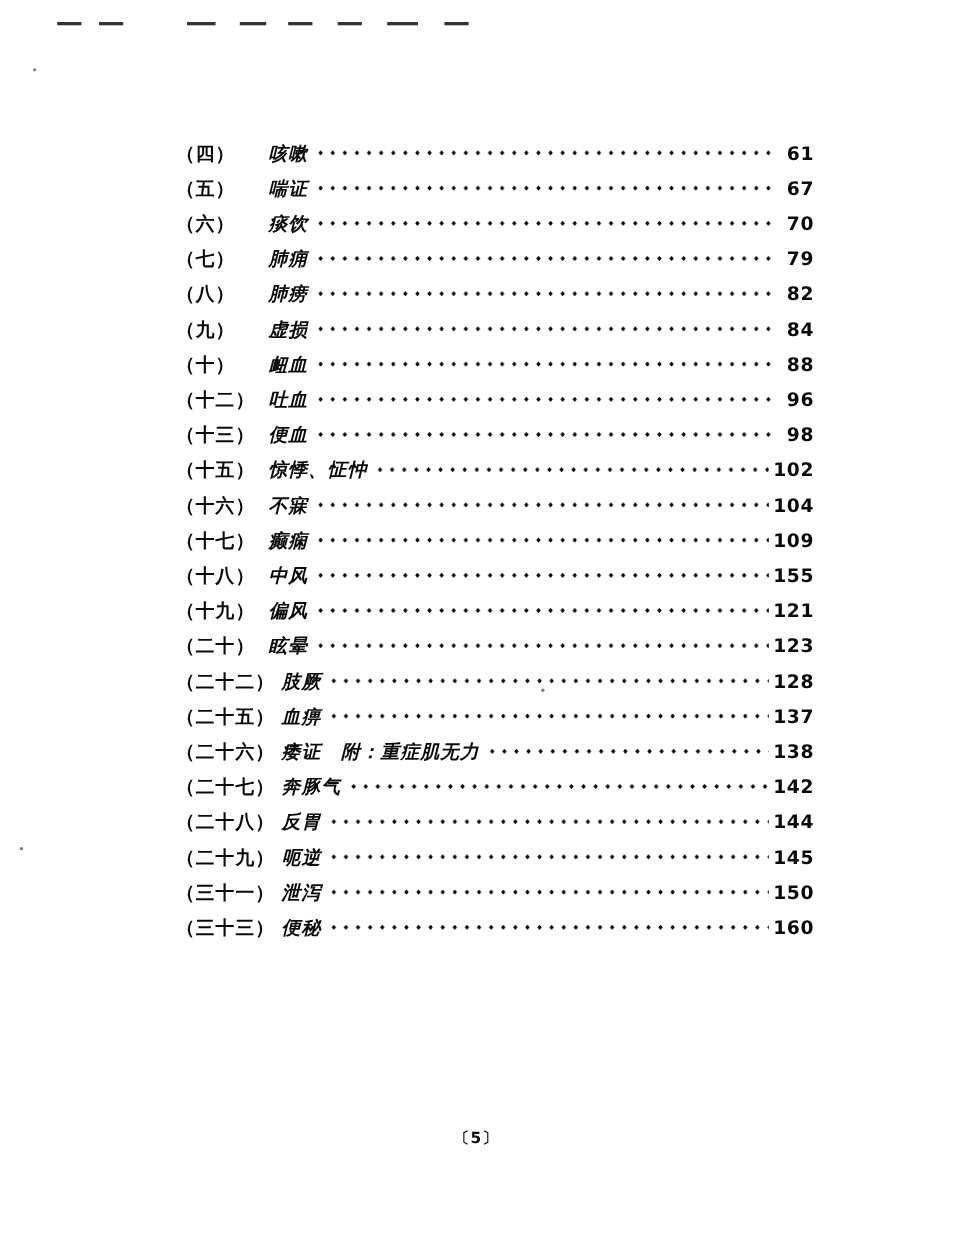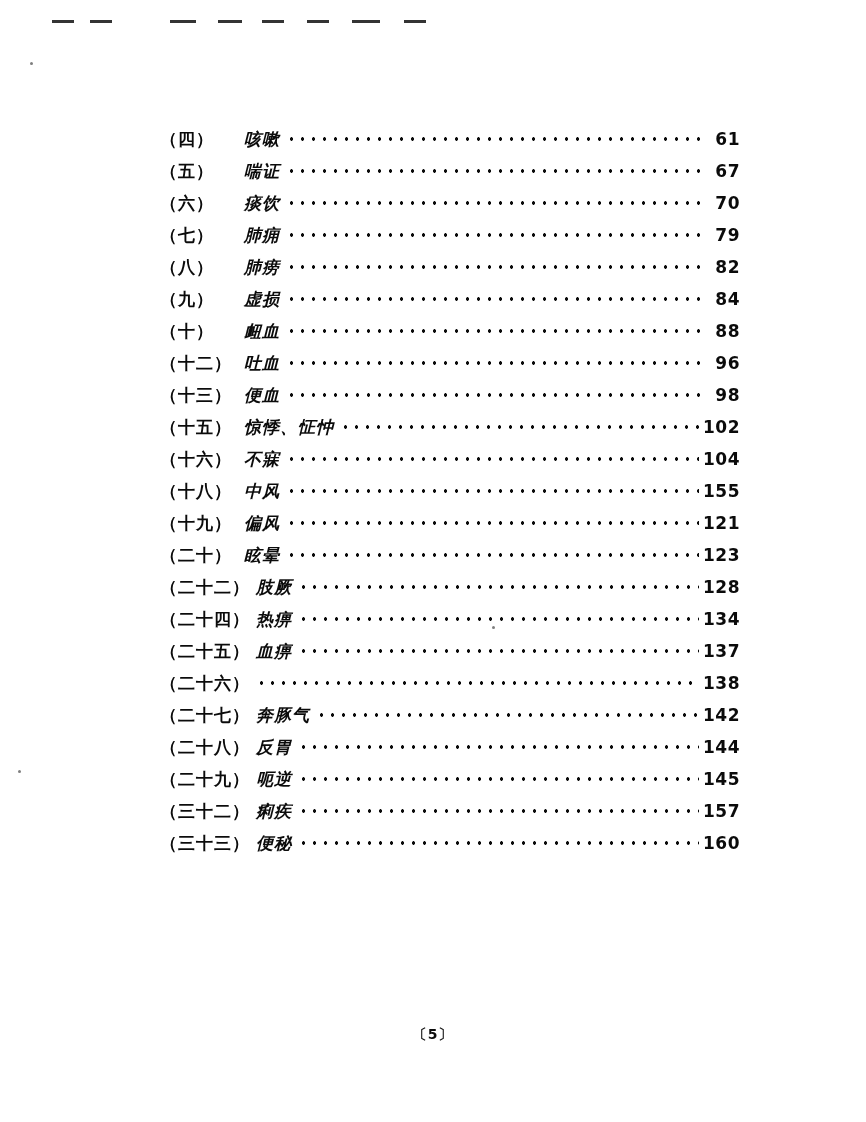--- a/index.html
+++ b/index.html
@@ -209,20 +209,26 @@
         <span class="leader"></span>
         <span class="pageno">102</span>
       </div>
       <div class="toc-row">
         <span class="num">（十六）</span>
         <span class="title">不寐</span>
         <span class="leader"></span>
         <span class="pageno">104</span>
       </div>
       <div class="toc-row">
+        <span class="num">（十七）</span>
+        <span class="title">癫痫</span>
+        <span class="leader"></span>
+        <span class="pageno">109</span>
+      </div>
+      <div class="toc-row">
         <span class="num">（十八）</span>
         <span class="title">中风</span>
         <span class="leader"></span>
         <span class="pageno">155</span>
       </div>
       <div class="toc-row">
         <span class="num">（十九）</span>
         <span class="title">偏风</span>
         <span class="leader"></span>
         <span class="pageno">121</span>
@@ -233,33 +239,28 @@
         <span class="leader"></span>
         <span class="pageno">123</span>
       </div>
       <div class="toc-row">
         <span class="num">（二十二）</span>
         <span class="title">肢厥</span>
         <span class="leader"></span>
         <span class="pageno">128</span>
       </div>
       <div class="toc-row">
-        <span class="num">（二十四）</span>
-        <span class="title">热痹</span>
-        <span class="leader"></span>
-        <span class="pageno">134</span>
-      </div>
-      <div class="toc-row">
         <span class="num">（二十五）</span>
         <span class="title">血痹</span>
         <span class="leader"></span>
         <span class="pageno">137</span>
       </div>
       <div class="toc-row">
         <span class="num">（二十六）</span>
+        <span class="title">痿证　附：重症肌无力</span>
         <span class="leader"></span>
         <span class="pageno">138</span>
       </div>
       <div class="toc-row">
         <span class="num">（二十七）</span>
         <span class="title">奔豚气</span>
         <span class="leader"></span>
         <span class="pageno">142</span>
       </div>
       <div class="toc-row">
@@ -268,24 +269,24 @@
         <span class="leader"></span>
         <span class="pageno">144</span>
       </div>
       <div class="toc-row">
         <span class="num">（二十九）</span>
         <span class="title">呃逆</span>
         <span class="leader"></span>
         <span class="pageno">145</span>
       </div>
       <div class="toc-row">
-        <span class="num">（三十二）</span>
-        <span class="title">痢疾</span>
-        <span class="leader"></span>
-        <span class="pageno">157</span>
+        <span class="num">（三十一）</span>
+        <span class="title">泄泻</span>
+        <span class="leader"></span>
+        <span class="pageno">150</span>
       </div>
       <div class="toc-row">
         <span class="num">（三十三）</span>
         <span class="title">便秘</span>
         <span class="leader"></span>
         <span class="pageno">160</span>
       </div>
     </div>
 
   <div class="folio">〔5〕</div>

